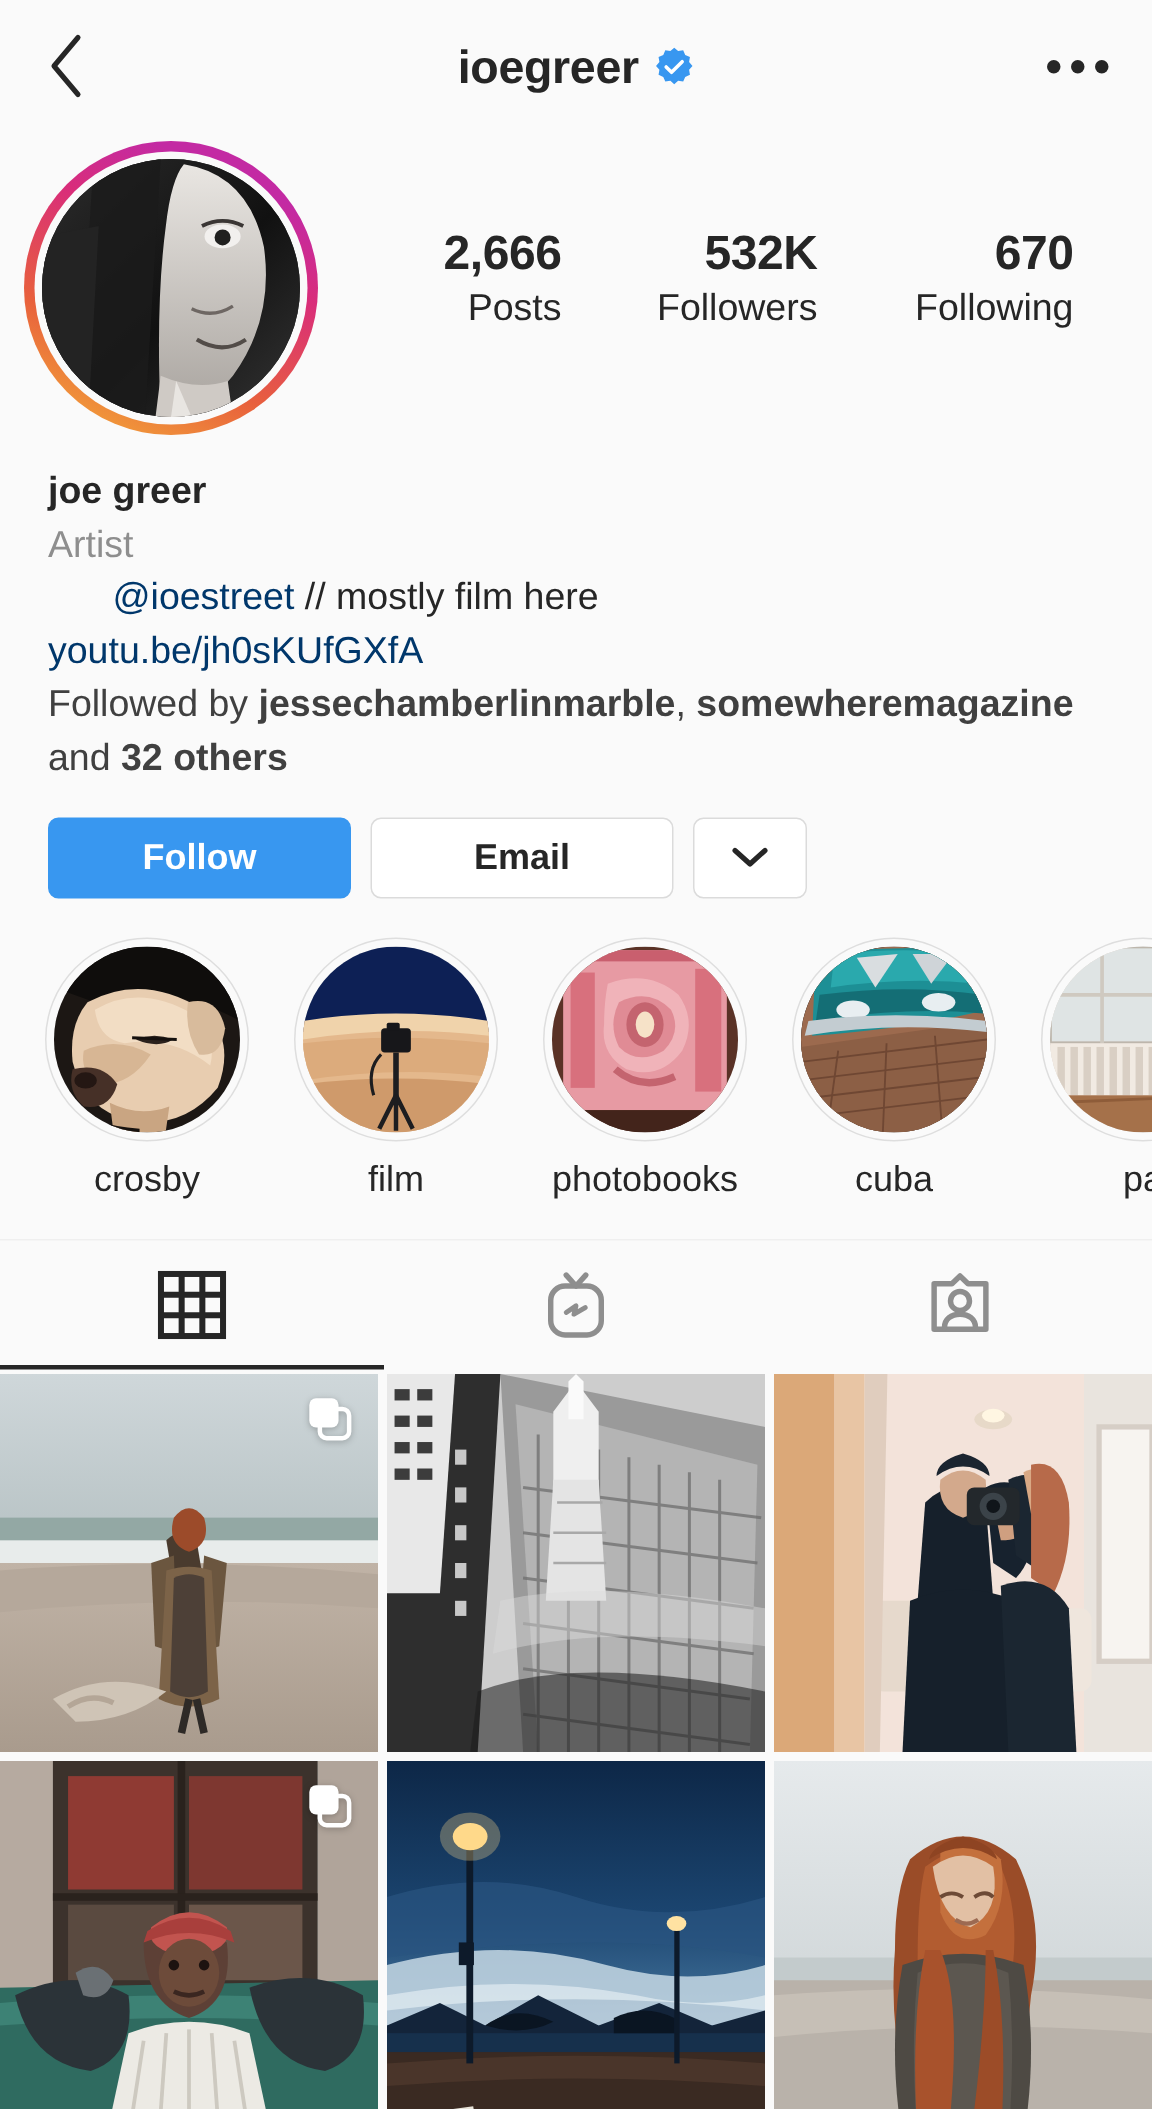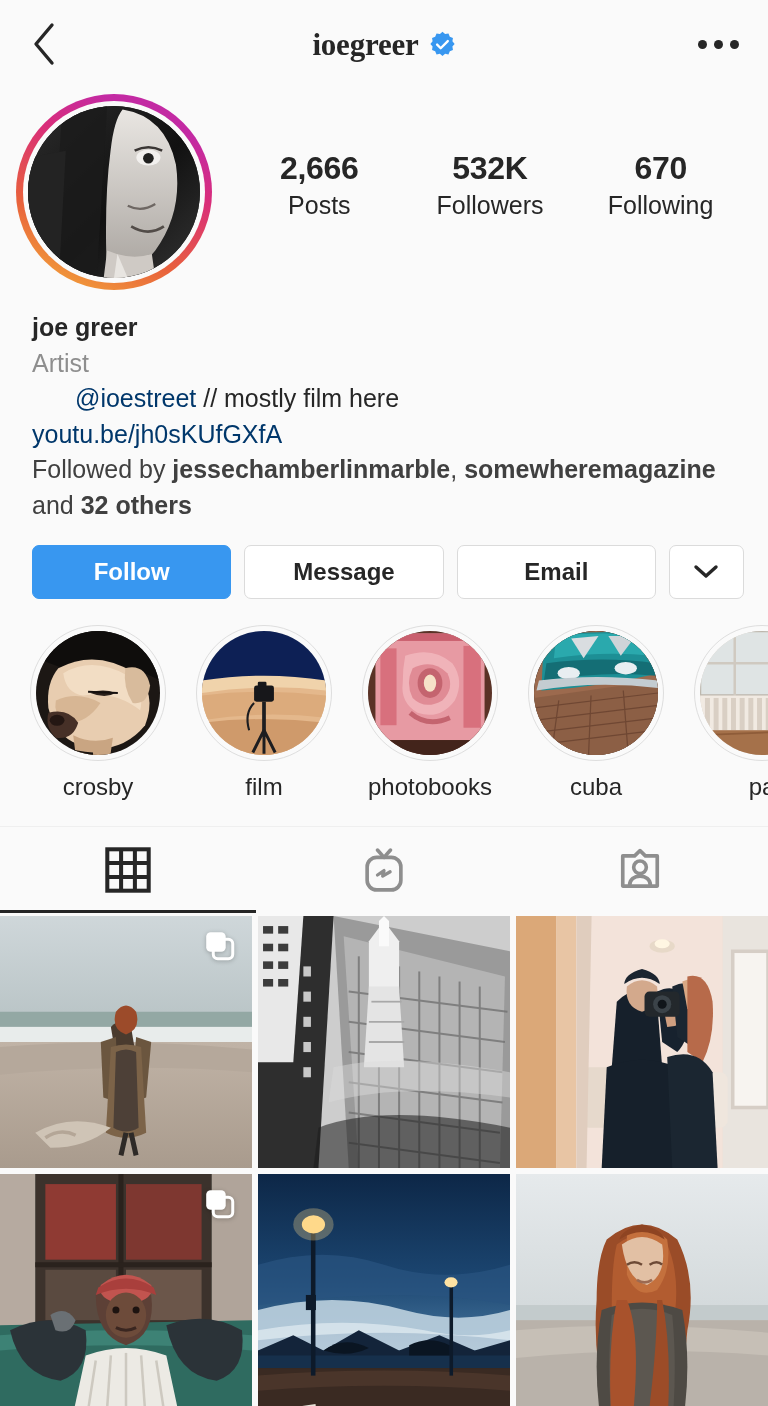--- a/index.html
+++ b/index.html
@@ -41,21 +41,20 @@
     align-items: center;
     justify-content: center;
     cursor: pointer;
   }
   .back-btn svg { display: block; }
 
   .header-title-wrap {
     display: flex;
     align-items: center;
     gap: 10px;
-    font-family: Liberation Serif, serif;
   }
   .header-title {
     font-size: 31px;
     font-weight: 700;
     color: #262626;
     letter-spacing: -0.2px;
     line-height: 1;
   }
   .verified-badge {
     width: 27px;
@@ -124,21 +123,21 @@
   .avatar-img svg { display: block; width: 100%; height: 100%; }
 
   .stats {
     flex: 1;
     display: flex;
     align-items: flex-start;
     justify-content: space-around;
     padding: 56px 22px 0 22px;
   }
   .stat {
-    text-align: center;
+    text-align: right;
     cursor: pointer;
     min-width: 110px;
   }
   .stat-value {
     font-size: 32px;
     font-weight: 700;
     color: #262626;
     line-height: 1.15;
     letter-spacing: -0.3px;
   }
@@ -402,21 +401,20 @@
   <div class="bio">
     <span class="bio-name">joe greer</span>
     <span class="bio-category">Artist</span>
     <span class="bio-line"><a class="bio-link">@ioestreet</a><span> // mostly film here</span></span>
     <a class="bio-url">youtu.be/jh0sKUfGXfA</a>
     <span class="followed-by"><span>Followed by </span><b>jessechamberlinmarble</b><span>, </span><b>somewheremagazine</b><span> and </span><b>32 others</b></span>
   </div>
 
   <div class="actions">
     <div class="btn btn-follow">Follow</div>
-    <div class="btn btn-message">Message</div>
     <div class="btn btn-email">Email</div>
     <div class="btn btn-dropdown">
       <span>
         <svg width="26" height="16" viewBox="0 0 26 16" fill="none">
           <path d="M3 3L13 12L23 3" stroke="#262626" stroke-width="3.4" stroke-linecap="round" stroke-linejoin="round"></path>
         </svg>
       </span>
     </div>
   </div>
 

